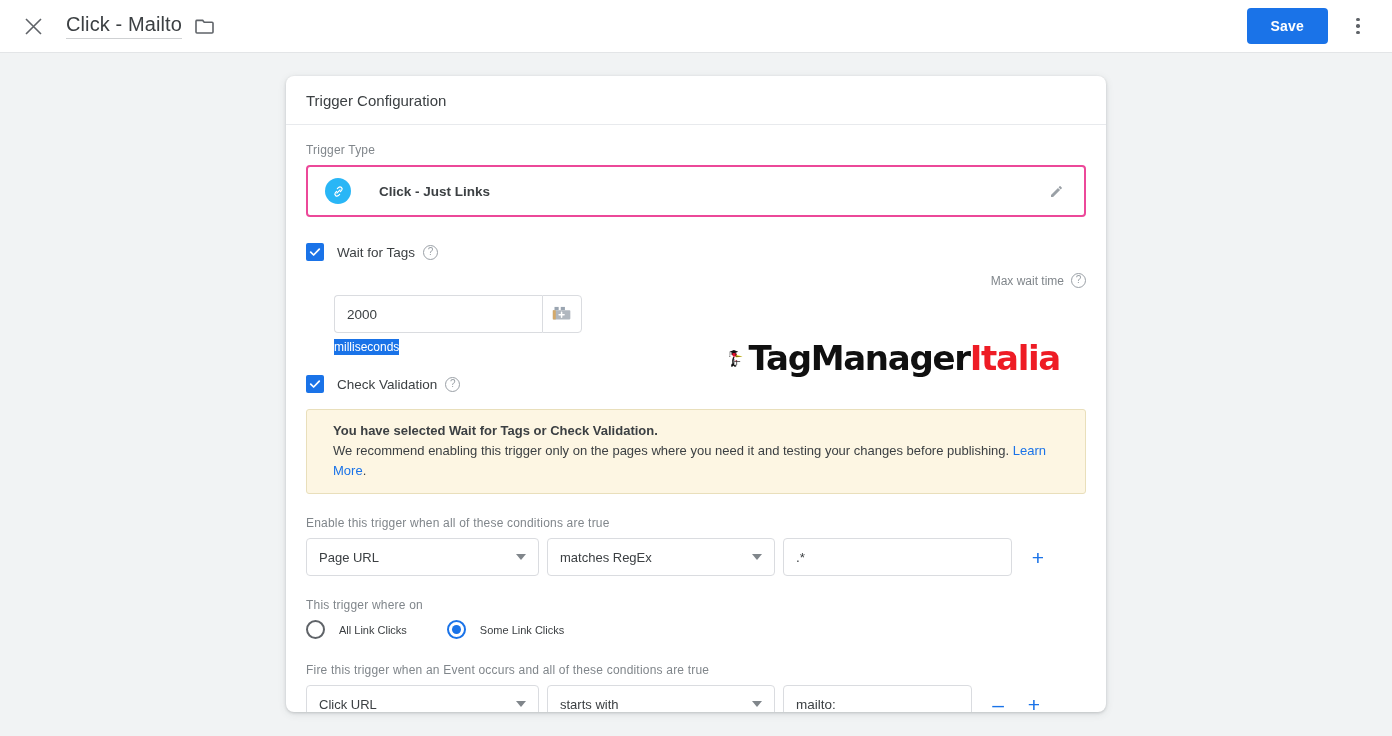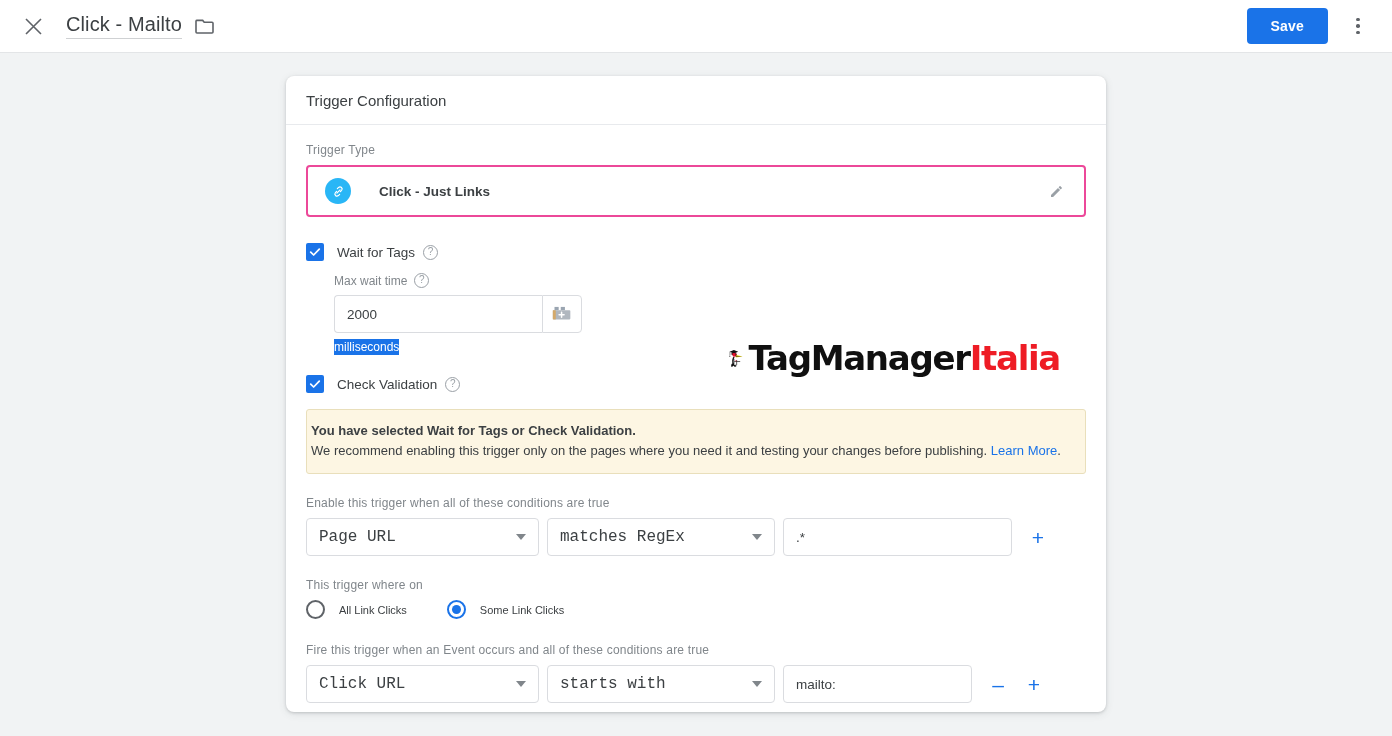--- a/index.html
+++ b/index.html
@@ -106,21 +106,21 @@
   .cb-label { margin-left: 13px; font-size: 13.5px; color: #3c4043; }
   .help {
     width: 15px; height: 15px; border-radius: 50%;
     border: 1.3px solid #9aa0a6; color: #9aa0a6;
     font-size: 10px; line-height: 12.4px; text-align: center;
     margin-left: 8px; cursor: pointer; font-family: "Liberation Sans", sans-serif;
     flex: 0 0 auto;
   }
 
   .sub-label {
-    font-size: 12px; color: #80868b; display: flex; align-items: center;
+    font-size: 12px; color: #80868b; display: flex; align-items: center; justify-content: flex-end;
   }
   .sub-label .help { margin-left: 7px; }
 
   
   .input-row { display: flex; align-items: stretch; }
   .txt-input {
     height: 38px; border: 1px solid #dadce0; border-radius: 4px 0 0 4px;
     border-right: none;
     font-size: 13.5px; color: #3c4043; padding: 0 12px;
     font-family: "Liberation Sans", sans-serif;
@@ -133,34 +133,34 @@
     cursor: pointer; padding: 0;
   }
   .unit-text {
     font-size: 12px; color: #fff; background: #1a73e8;
     display: inline-block; padding: 1px 0; margin-top: 6px;
   }
 
   
   .warning {
     background: #fdf6e3; border: 1px solid #e9dfbb;
-    border-radius: 3px; padding: 11px 14px 12px 4px;
+    border-radius: 3px; padding: 11px 14px 12px 26px;
     font-size: 13px; color: #3c4043; line-height: 20px;
   }
   .warning .w-title { font-weight: bold; }
   .warning a { color: #1a73e8; text-decoration: none; }
 
   
   .cond-row { display: flex; align-items: center; }
   .sel {
     height: 38px; border: 1px solid #dadce0; border-radius: 4px;
     background: #fff; display: flex; align-items: center;
     padding: 0 12px; cursor: pointer; position: relative;
   }
-  .sel span { font-size: 16px; color: #3c4043; font-family: Liberation Mono, monospace; }
+  .sel span { font-size: 13px; color: #3c4043; }
   .caret {
     margin-left: auto;
     width: 0; height: 0;
     border-left: 5px solid transparent;
     border-right: 5px solid transparent;
     border-top: 6px solid #80868b;
   }
   .val-input {
     height: 38px; border: 1px solid #dadce0; border-radius: 4px;
     font-size: 13.5px; color: #3c4043; padding: 0 12px;

